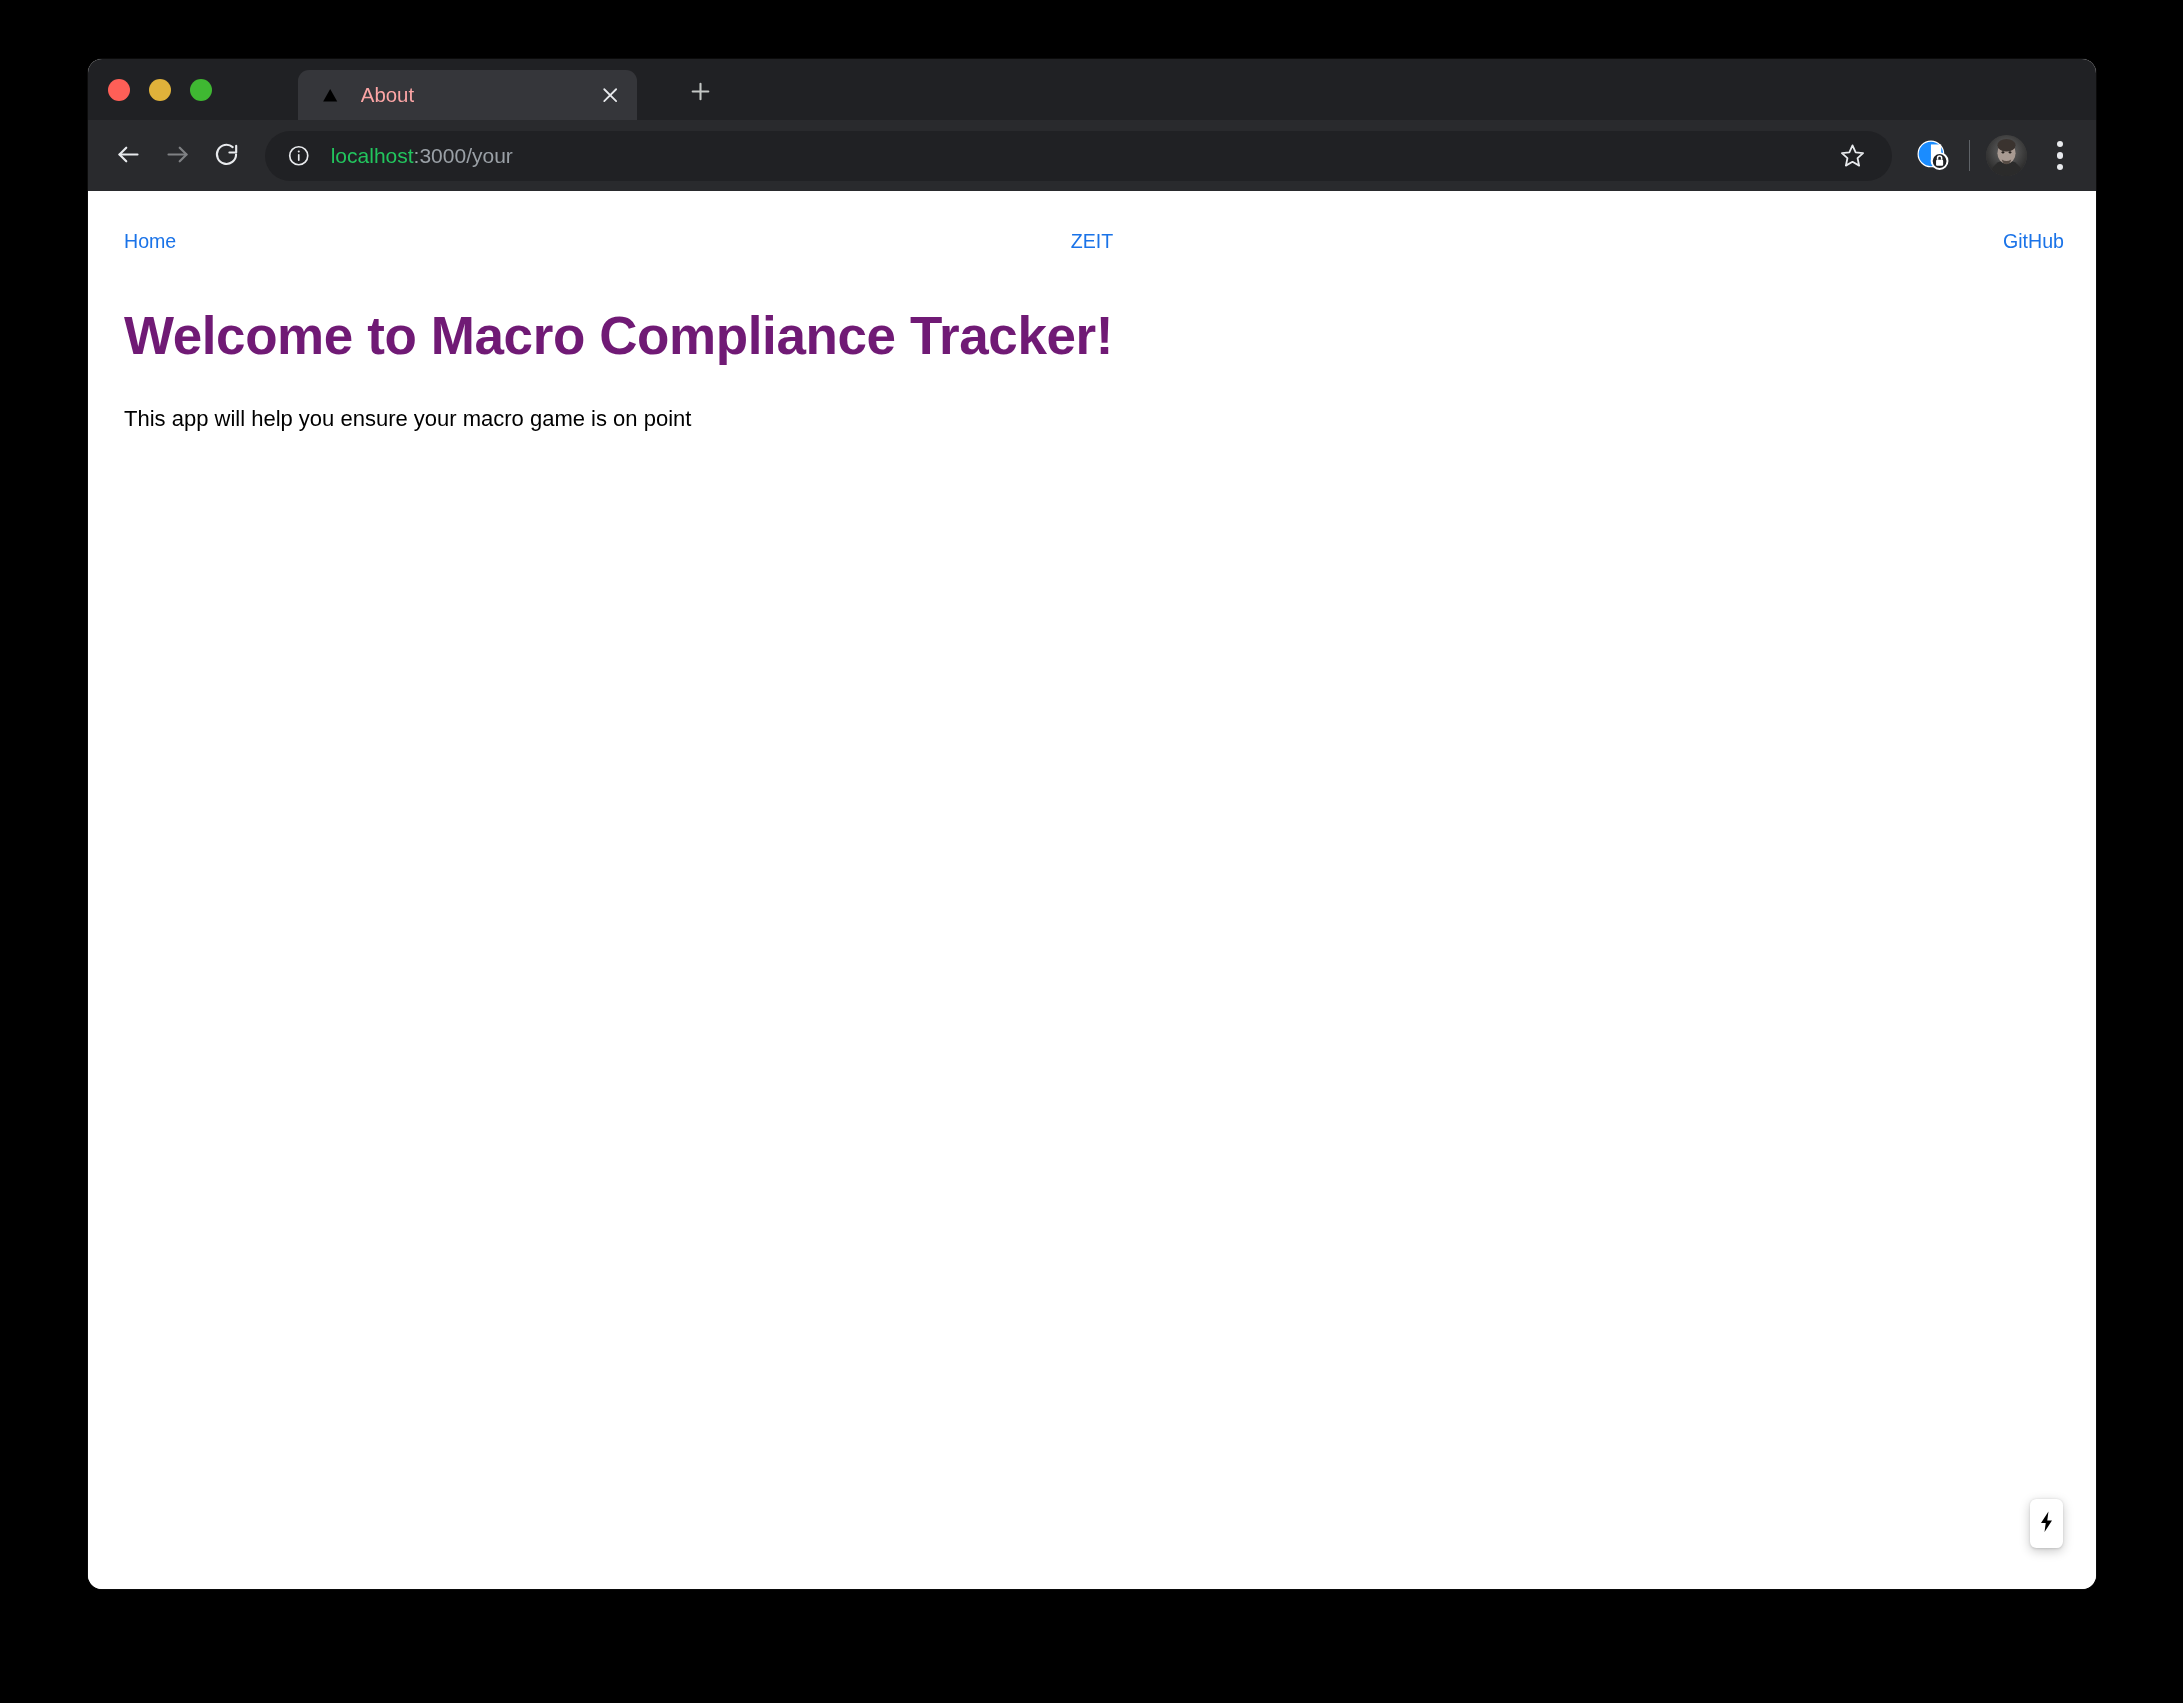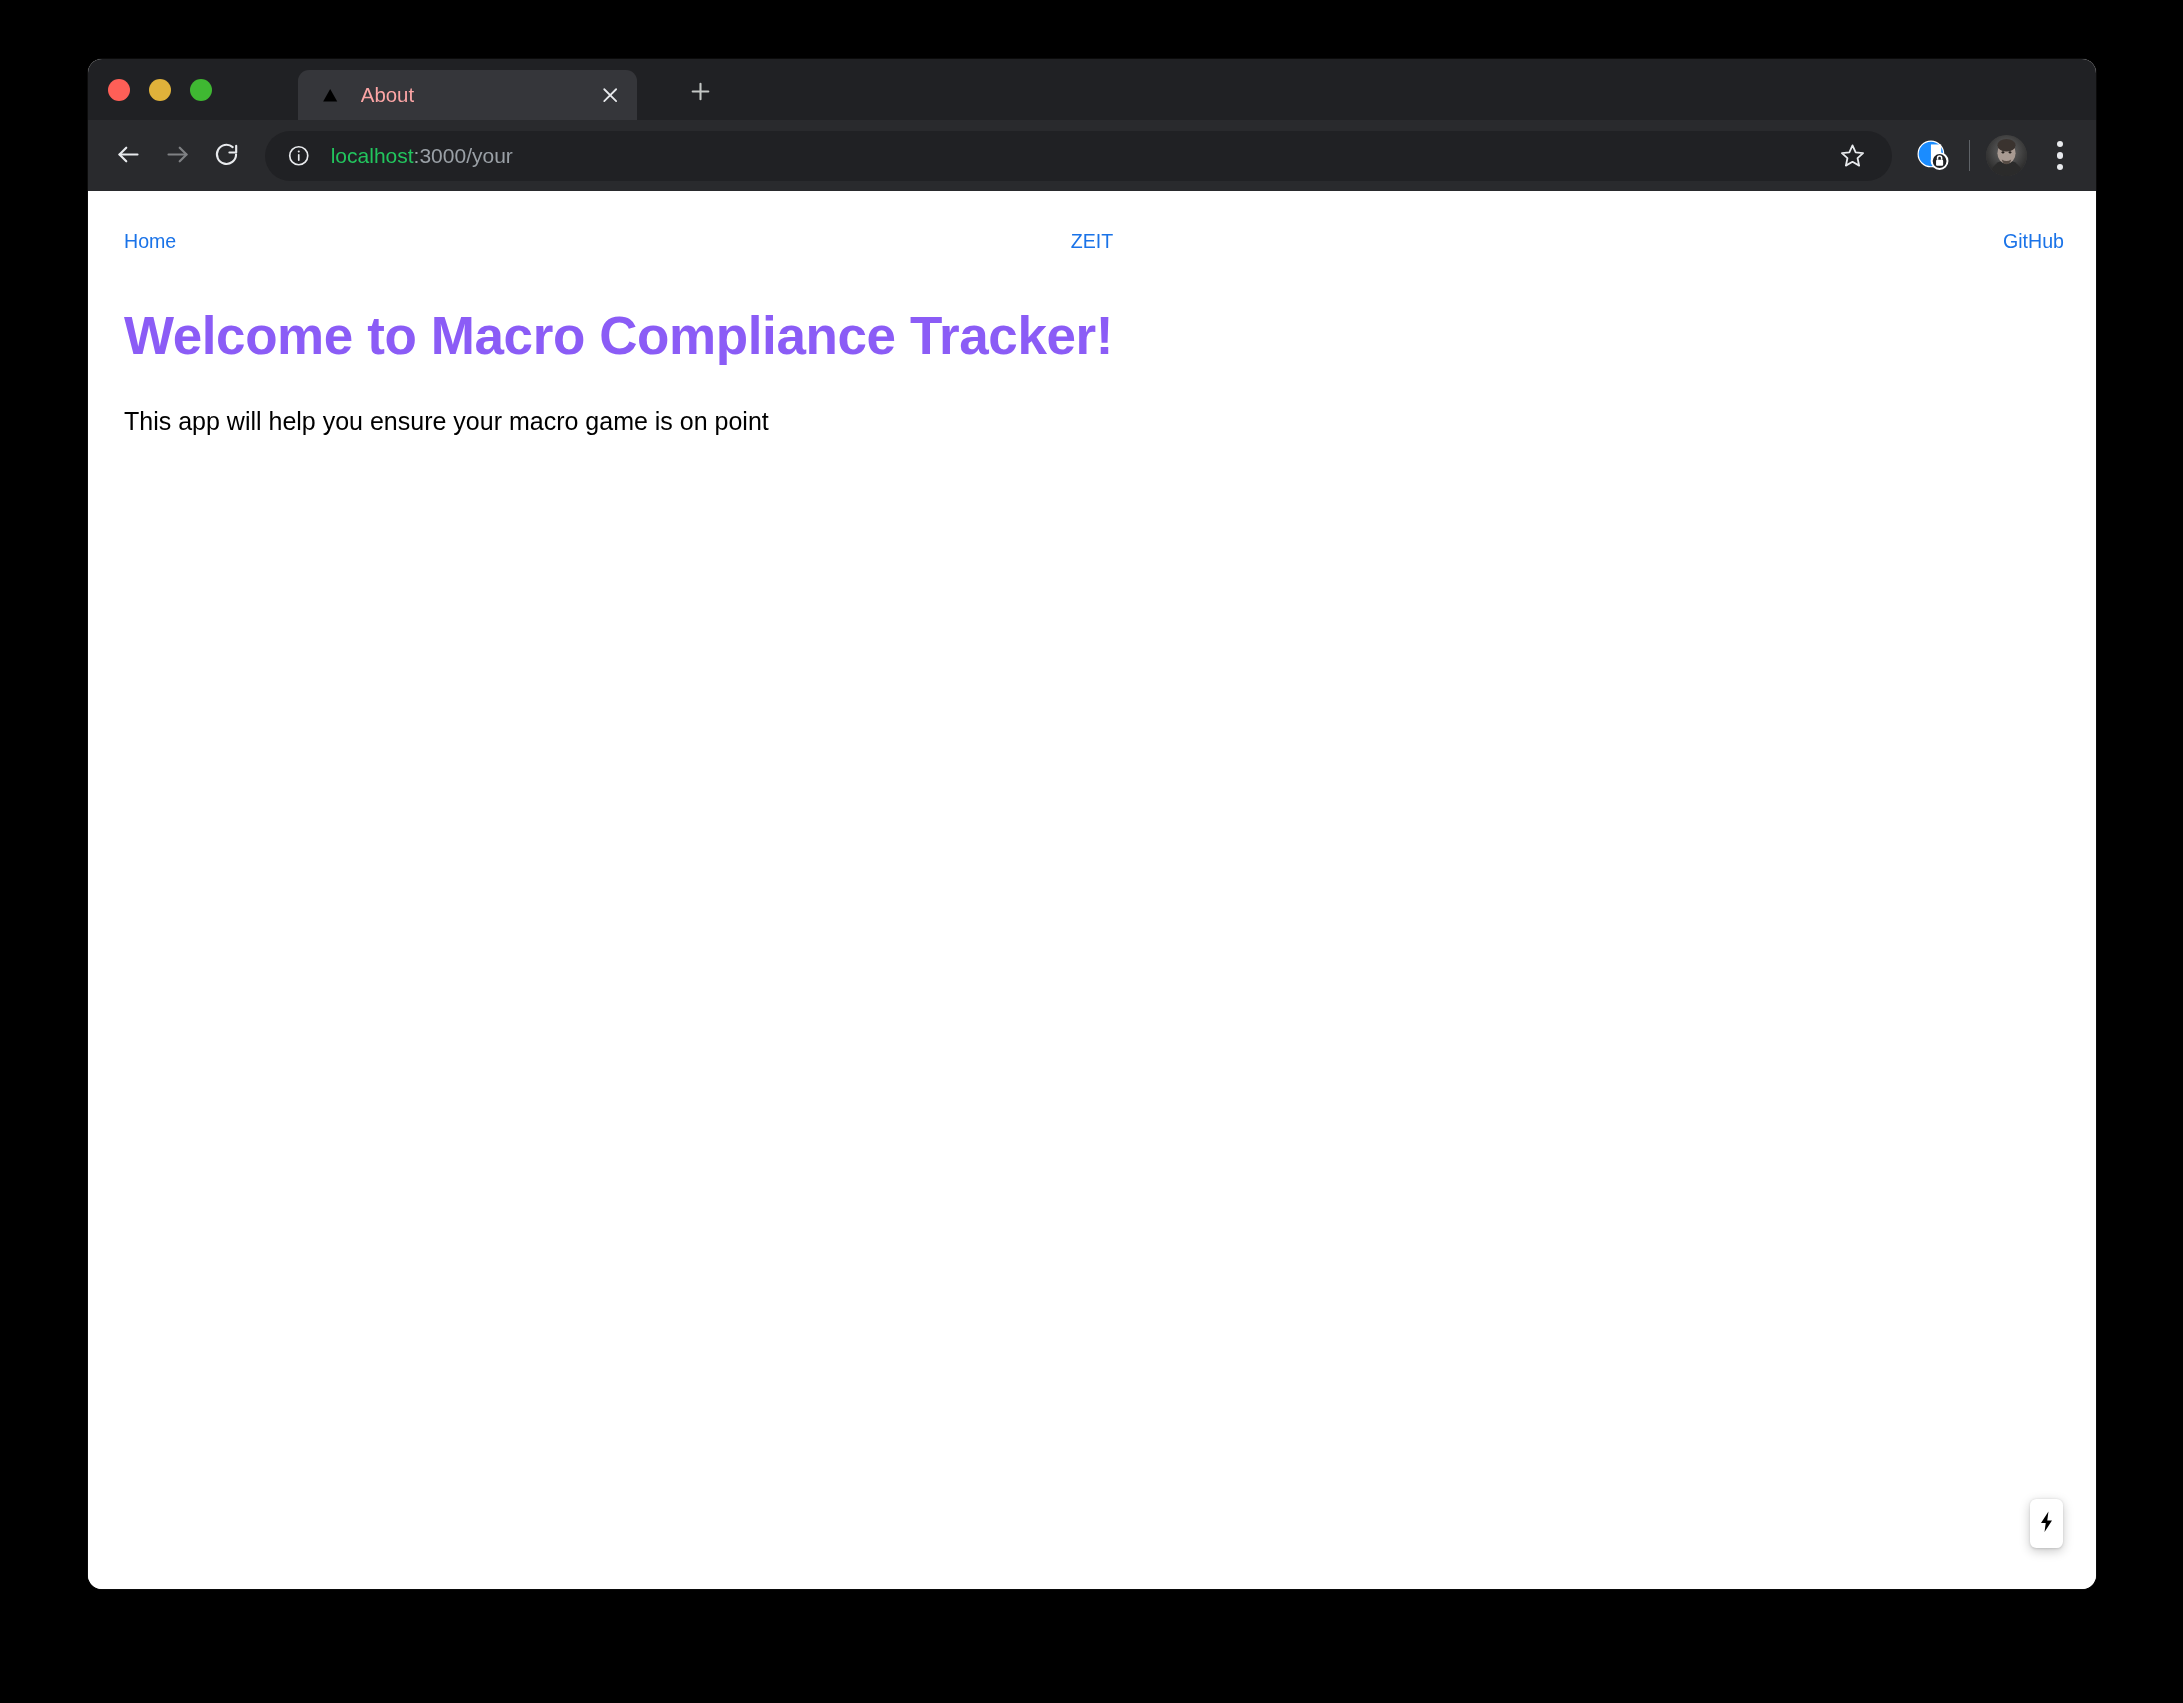--- a/index.html
+++ b/index.html
@@ -241,27 +241,27 @@
   .nav-left   { position: absolute; left: 36px;  top: 41px; }
   .nav-center { position: absolute; left: 50%;   top: 41px; transform: translateX(-50%); }
   .nav-right  { position: absolute; right: 32px; top: 41px; }
 
   .content {
     padding: 0 36px;
   }
   .page-title {
     font-size: 53px;
     font-weight: bold;
-    color: #8b5cf6;
+    color: #701a75;
     line-height: 1.1;
     letter-spacing: -0.4px;
     margin-top: 22px;
   }
   .page-subtitle {
-    font-size: 25px;
+    font-size: 22px;
     color: #000000;
     line-height: 1.2;
     margin-top: 41px;
   }
 
   
   .dev-indicator {
     position: absolute;
     right: 33px;
     bottom: 41px;

